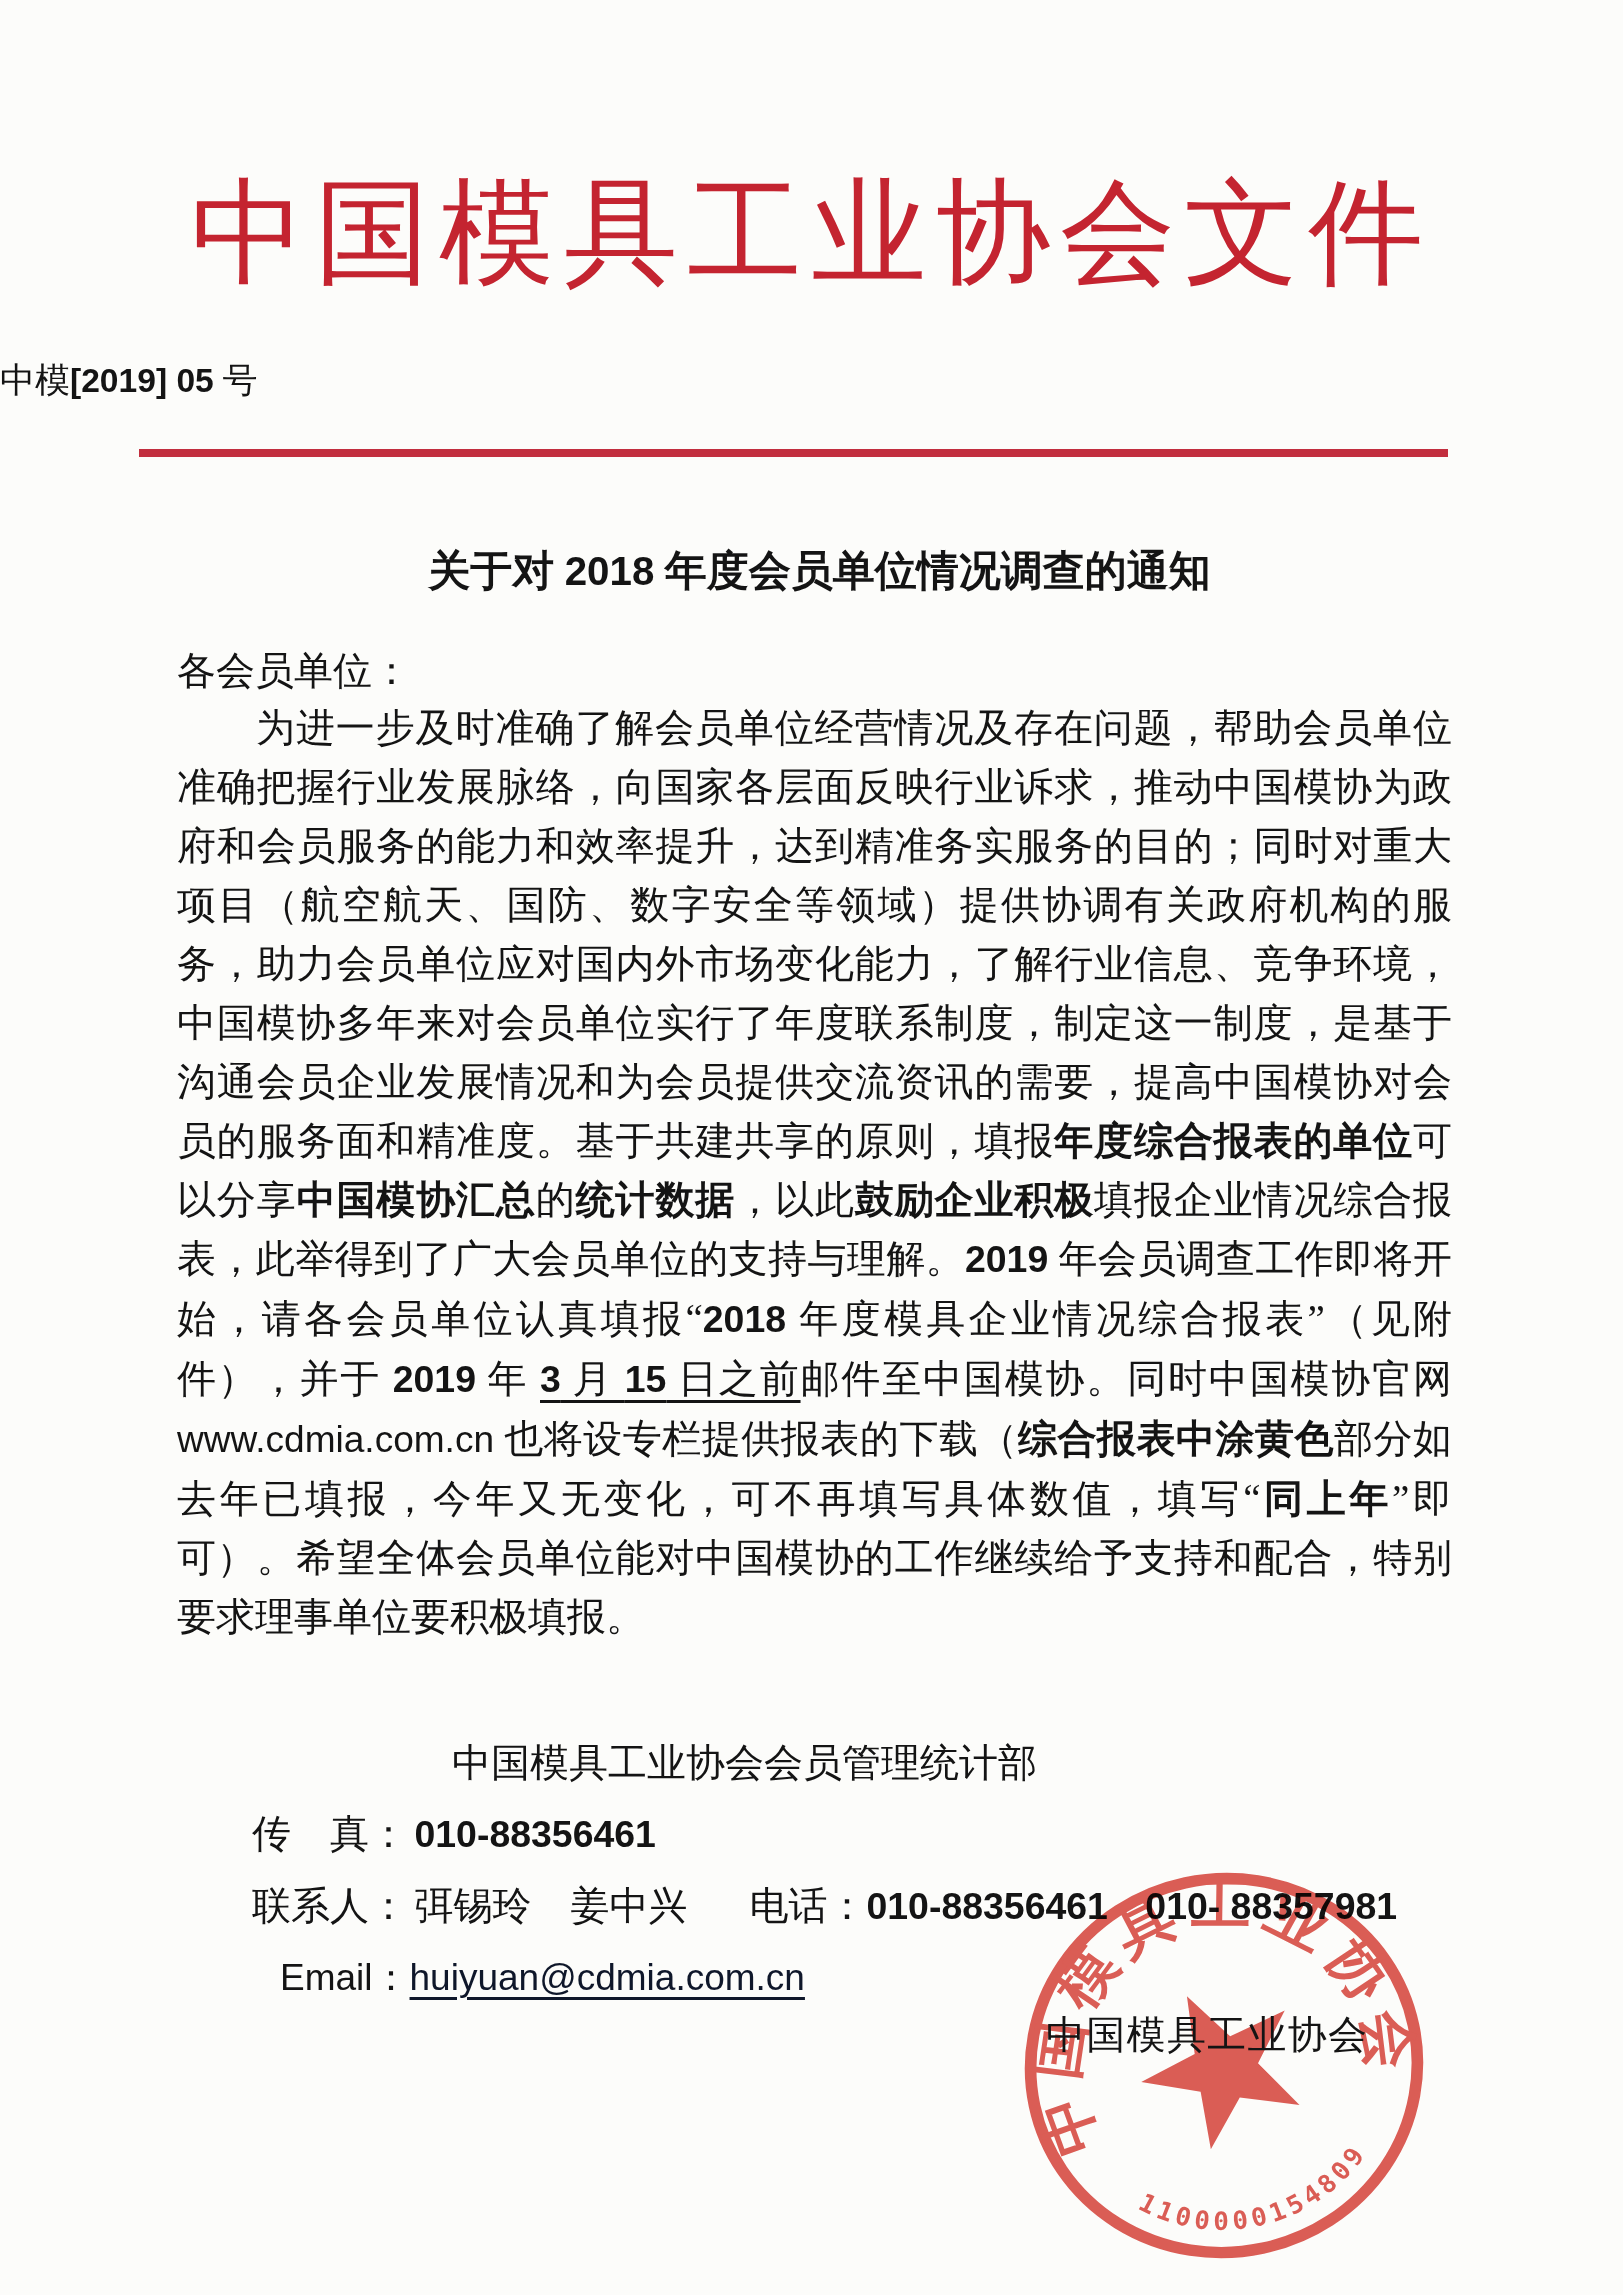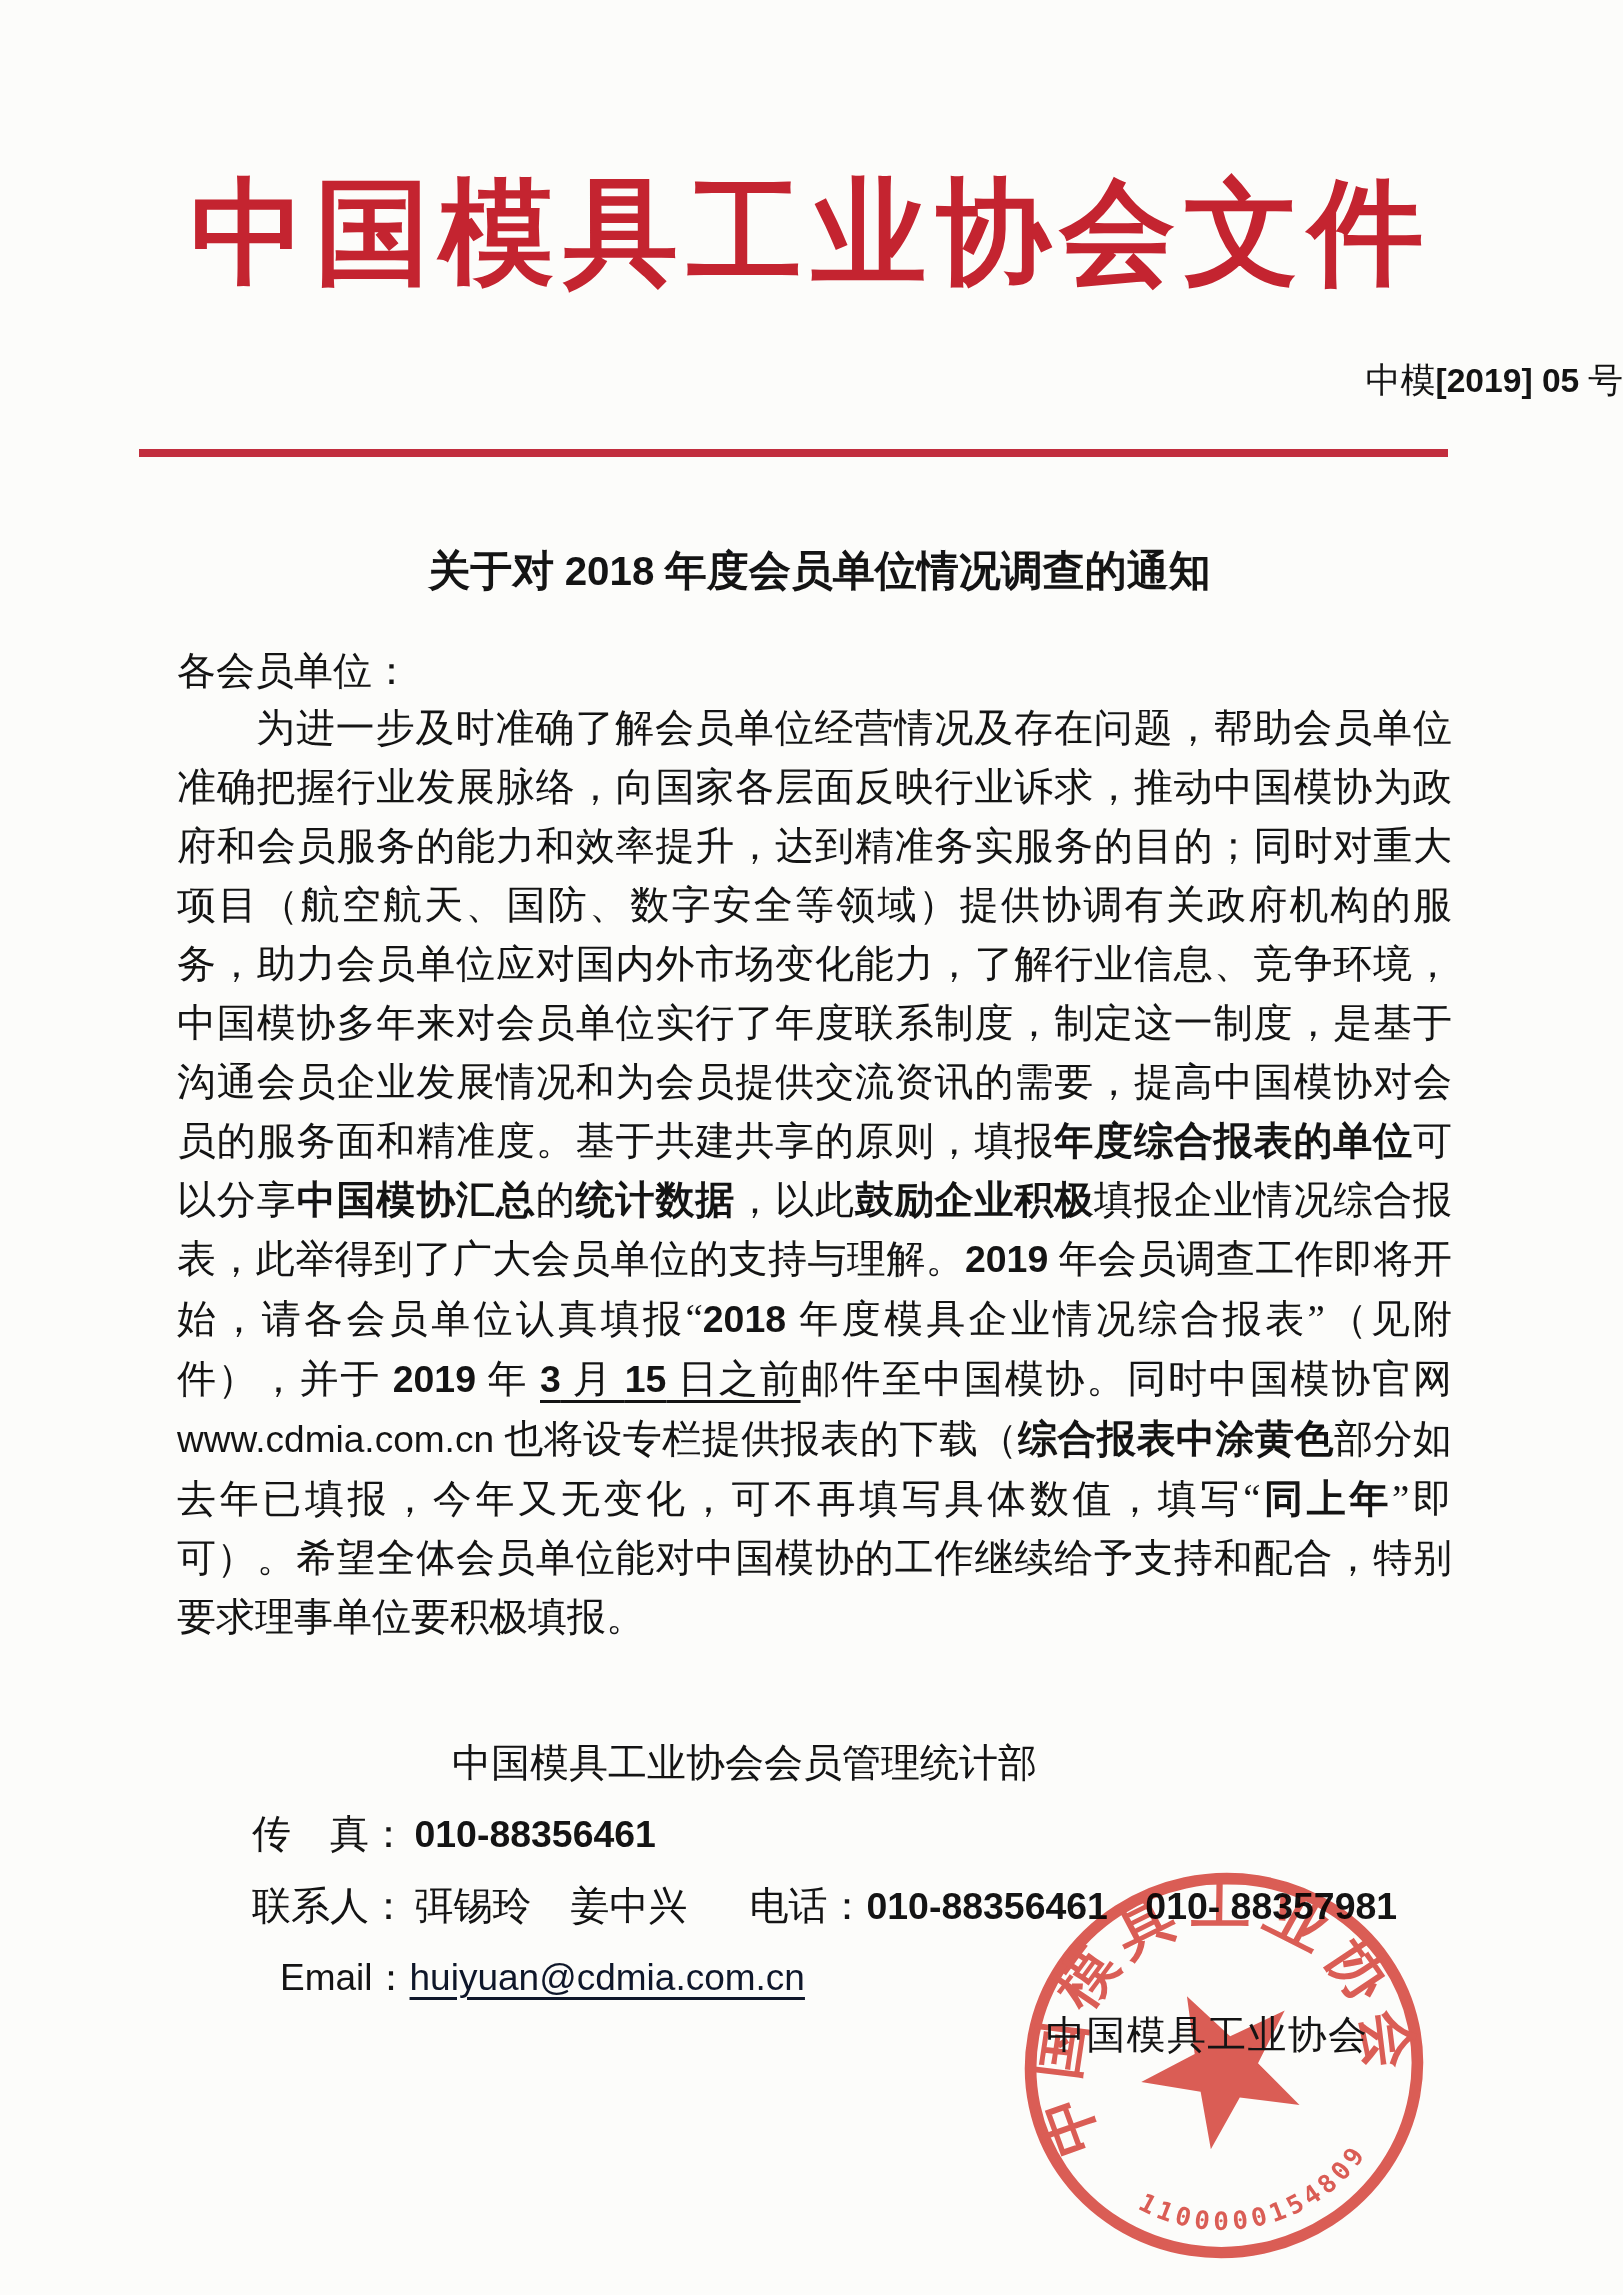--- a/index.html
+++ b/index.html
@@ -9,27 +9,27 @@
     margin:0 auto;
     background:#fcfcfa;
     overflow:hidden;
     font-family:"Liberation Serif","DejaVu Serif",serif;
     color:#141414;
   }
   
   .letterhead{
     position:absolute;top:171px;left:0;right:0;
     margin:0;text-align:center;
-    font-size:115px;line-height:1.1;font-weight:700;
+    font-size:115px;line-height:1.1;font-weight:400;
     letter-spacing:9.2px;
     color:#c42430;
   }
   .docnum{
     position:absolute;top:360px;left:0;right:0;
-    text-align:right;font-size:35px;line-height:1.2;
+    text-align:left;font-size:35px;line-height:1.2;
   }
   .rule{
     position:absolute;top:449px;left:139px;
     width:1309px;height:7.9px;
     background:#c22e3e;
   }
   
   .notice-title{
     position:absolute;top:546px;left:0;right:0;
     margin:0;text-align:center;

